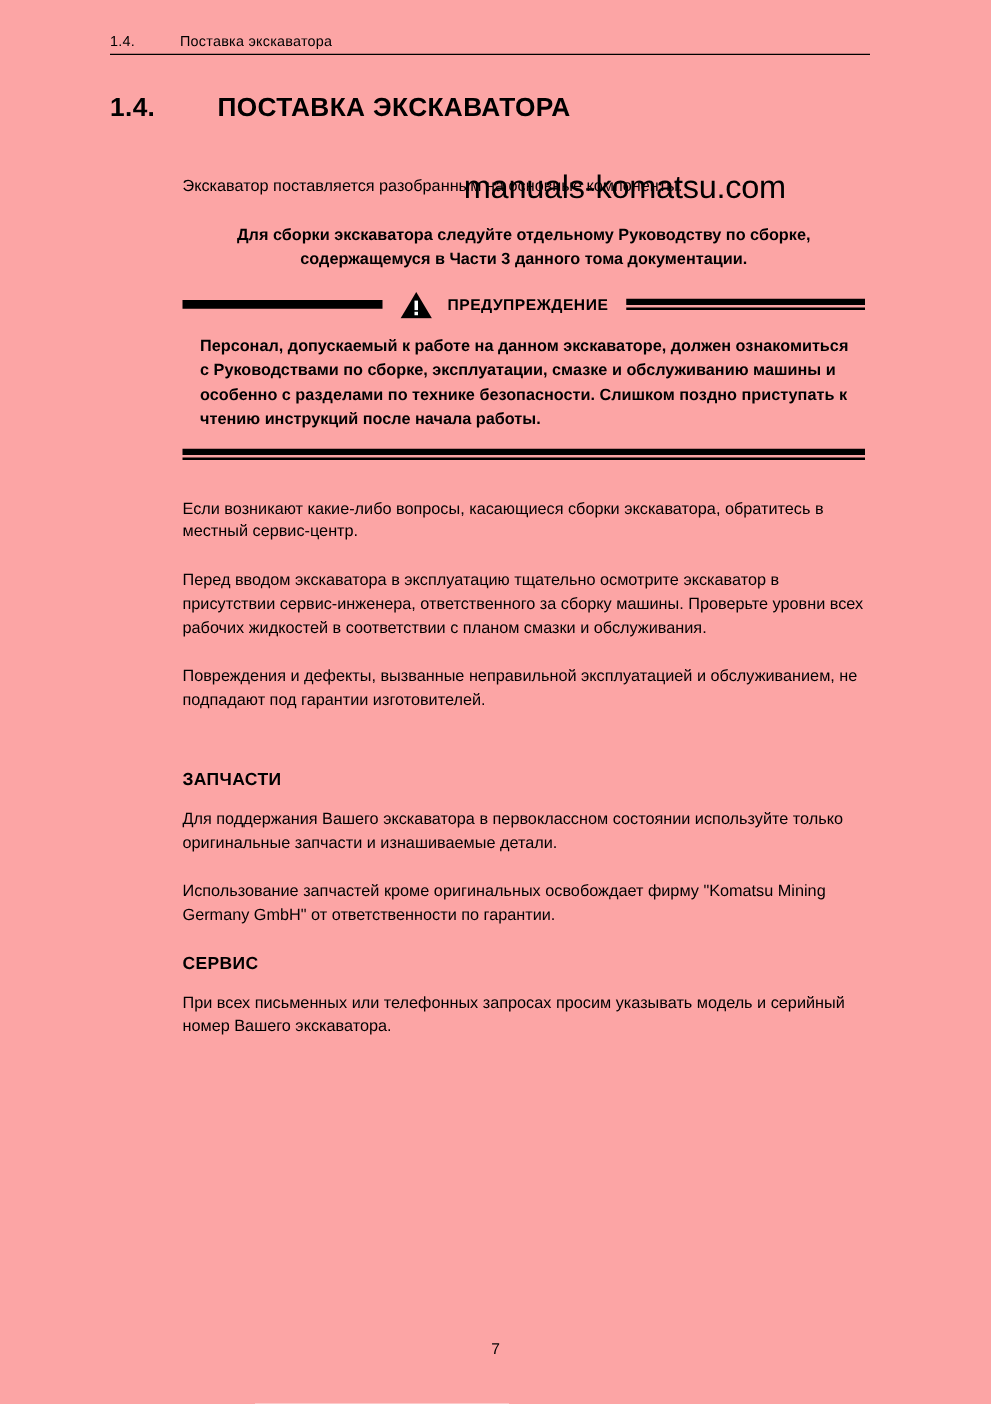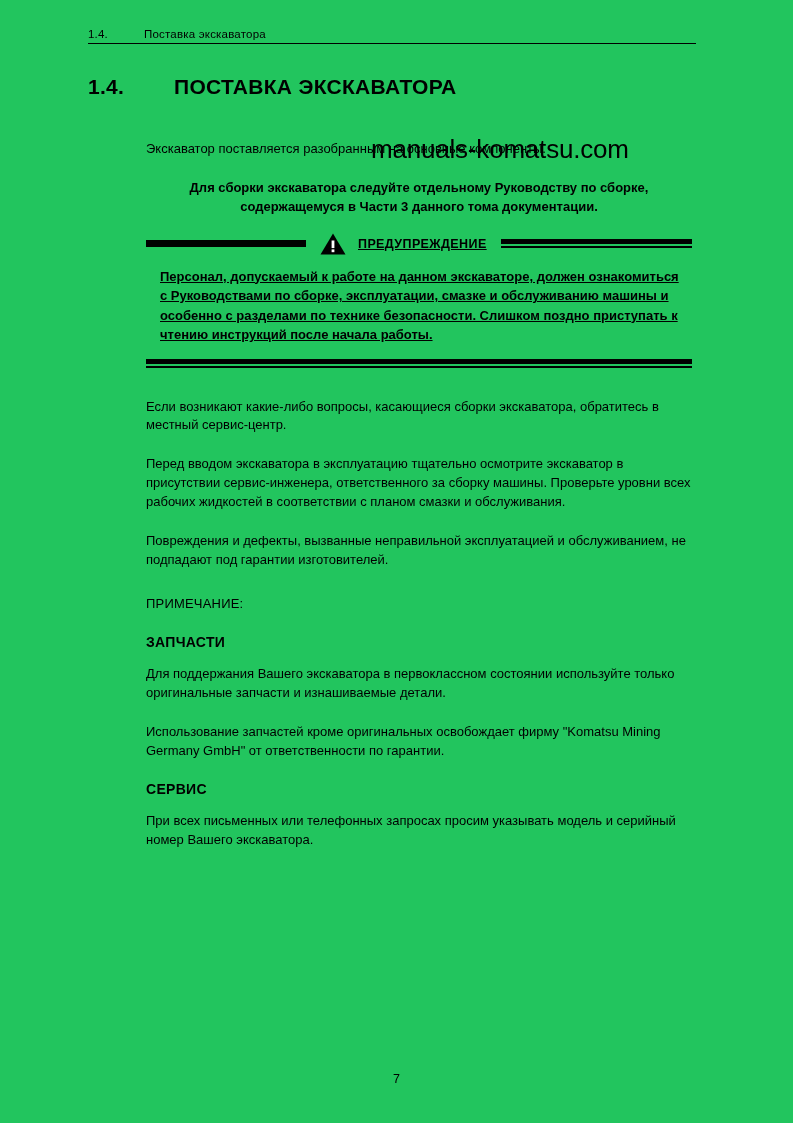--- a/index.html
+++ b/index.html
@@ -8,21 +8,21 @@
     background: #ffffff;
   }
   body {
     font-family: "Liberation Sans", sans-serif;
     color: #000000;
   }
   .page {
     position: relative;
     width: 793px;
     height: 1123px;
-    background: #22c55e;
+    background: #fca5a5;
     overflow: hidden;
     box-sizing: border-box;
     padding-left: 37px;
   }
 
   
   .running-header {
     position: absolute;
     left: 88px;
     top: 28px;
@@ -67,21 +67,21 @@
   p {
     margin: 0 0 14px 0;
     font-size: 13px;
     line-height: 1.45;
   }
   .bold { font-weight: bold; text-align: center; }
   .spacer-md { height: 12px; }
   .spacer-sm { height: 6px; }
 
   
-  .warning-block { margin: 16px 0 18px 0; text-decoration: underline; }
+  .warning-block { margin: 16px 0 18px 0; }
   .warning-head {
     display: flex;
     align-items: center;
     height: 22px;
     gap: 0;
   }
   .warn-bar-left {
     flex: 0 0 160px;
     height: 7px;
     background: #000;
@@ -217,21 +217,20 @@
 
     <p>Перед вводом экскаватора в эксплуатацию тщательно осмотрите экскаватор в присутствии сервис-инженера, ответственного за сборку машины.  Проверьте уровни всех рабочих жидкостей в соответствии с планом смазки и обслуживания.</p>
 
     <div class="spacer-sm"></div>
 
     <p>Повреждения и дефекты, вызванные неправильной эксплуатацией и обслуживанием, не подпадают под гарантии изготовителей.</p>
 
     <div class="spacer-md"></div>
 
     <div>
-      <p class="note-label">ПРИМЕЧАНИЕ:</p>
     </div>
 
     <h2 class="section-heading">ЗАПЧАСТИ</h2>
     <div class="spacer-sm"></div>
     <p>Для поддержания Вашего экскаватора в первоклассном состоянии используйте только оригинальные запчасти и изнашиваемые детали.</p>
     <div class="spacer-sm"></div>
     <p>Использование запчастей кроме оригинальных освобождает фирму "Komatsu Mining Germany GmbH" от ответственности по гарантии.</p>
 
     <h2 class="section-heading">СЕРВИС</h2>
     <div class="spacer-sm"></div>

